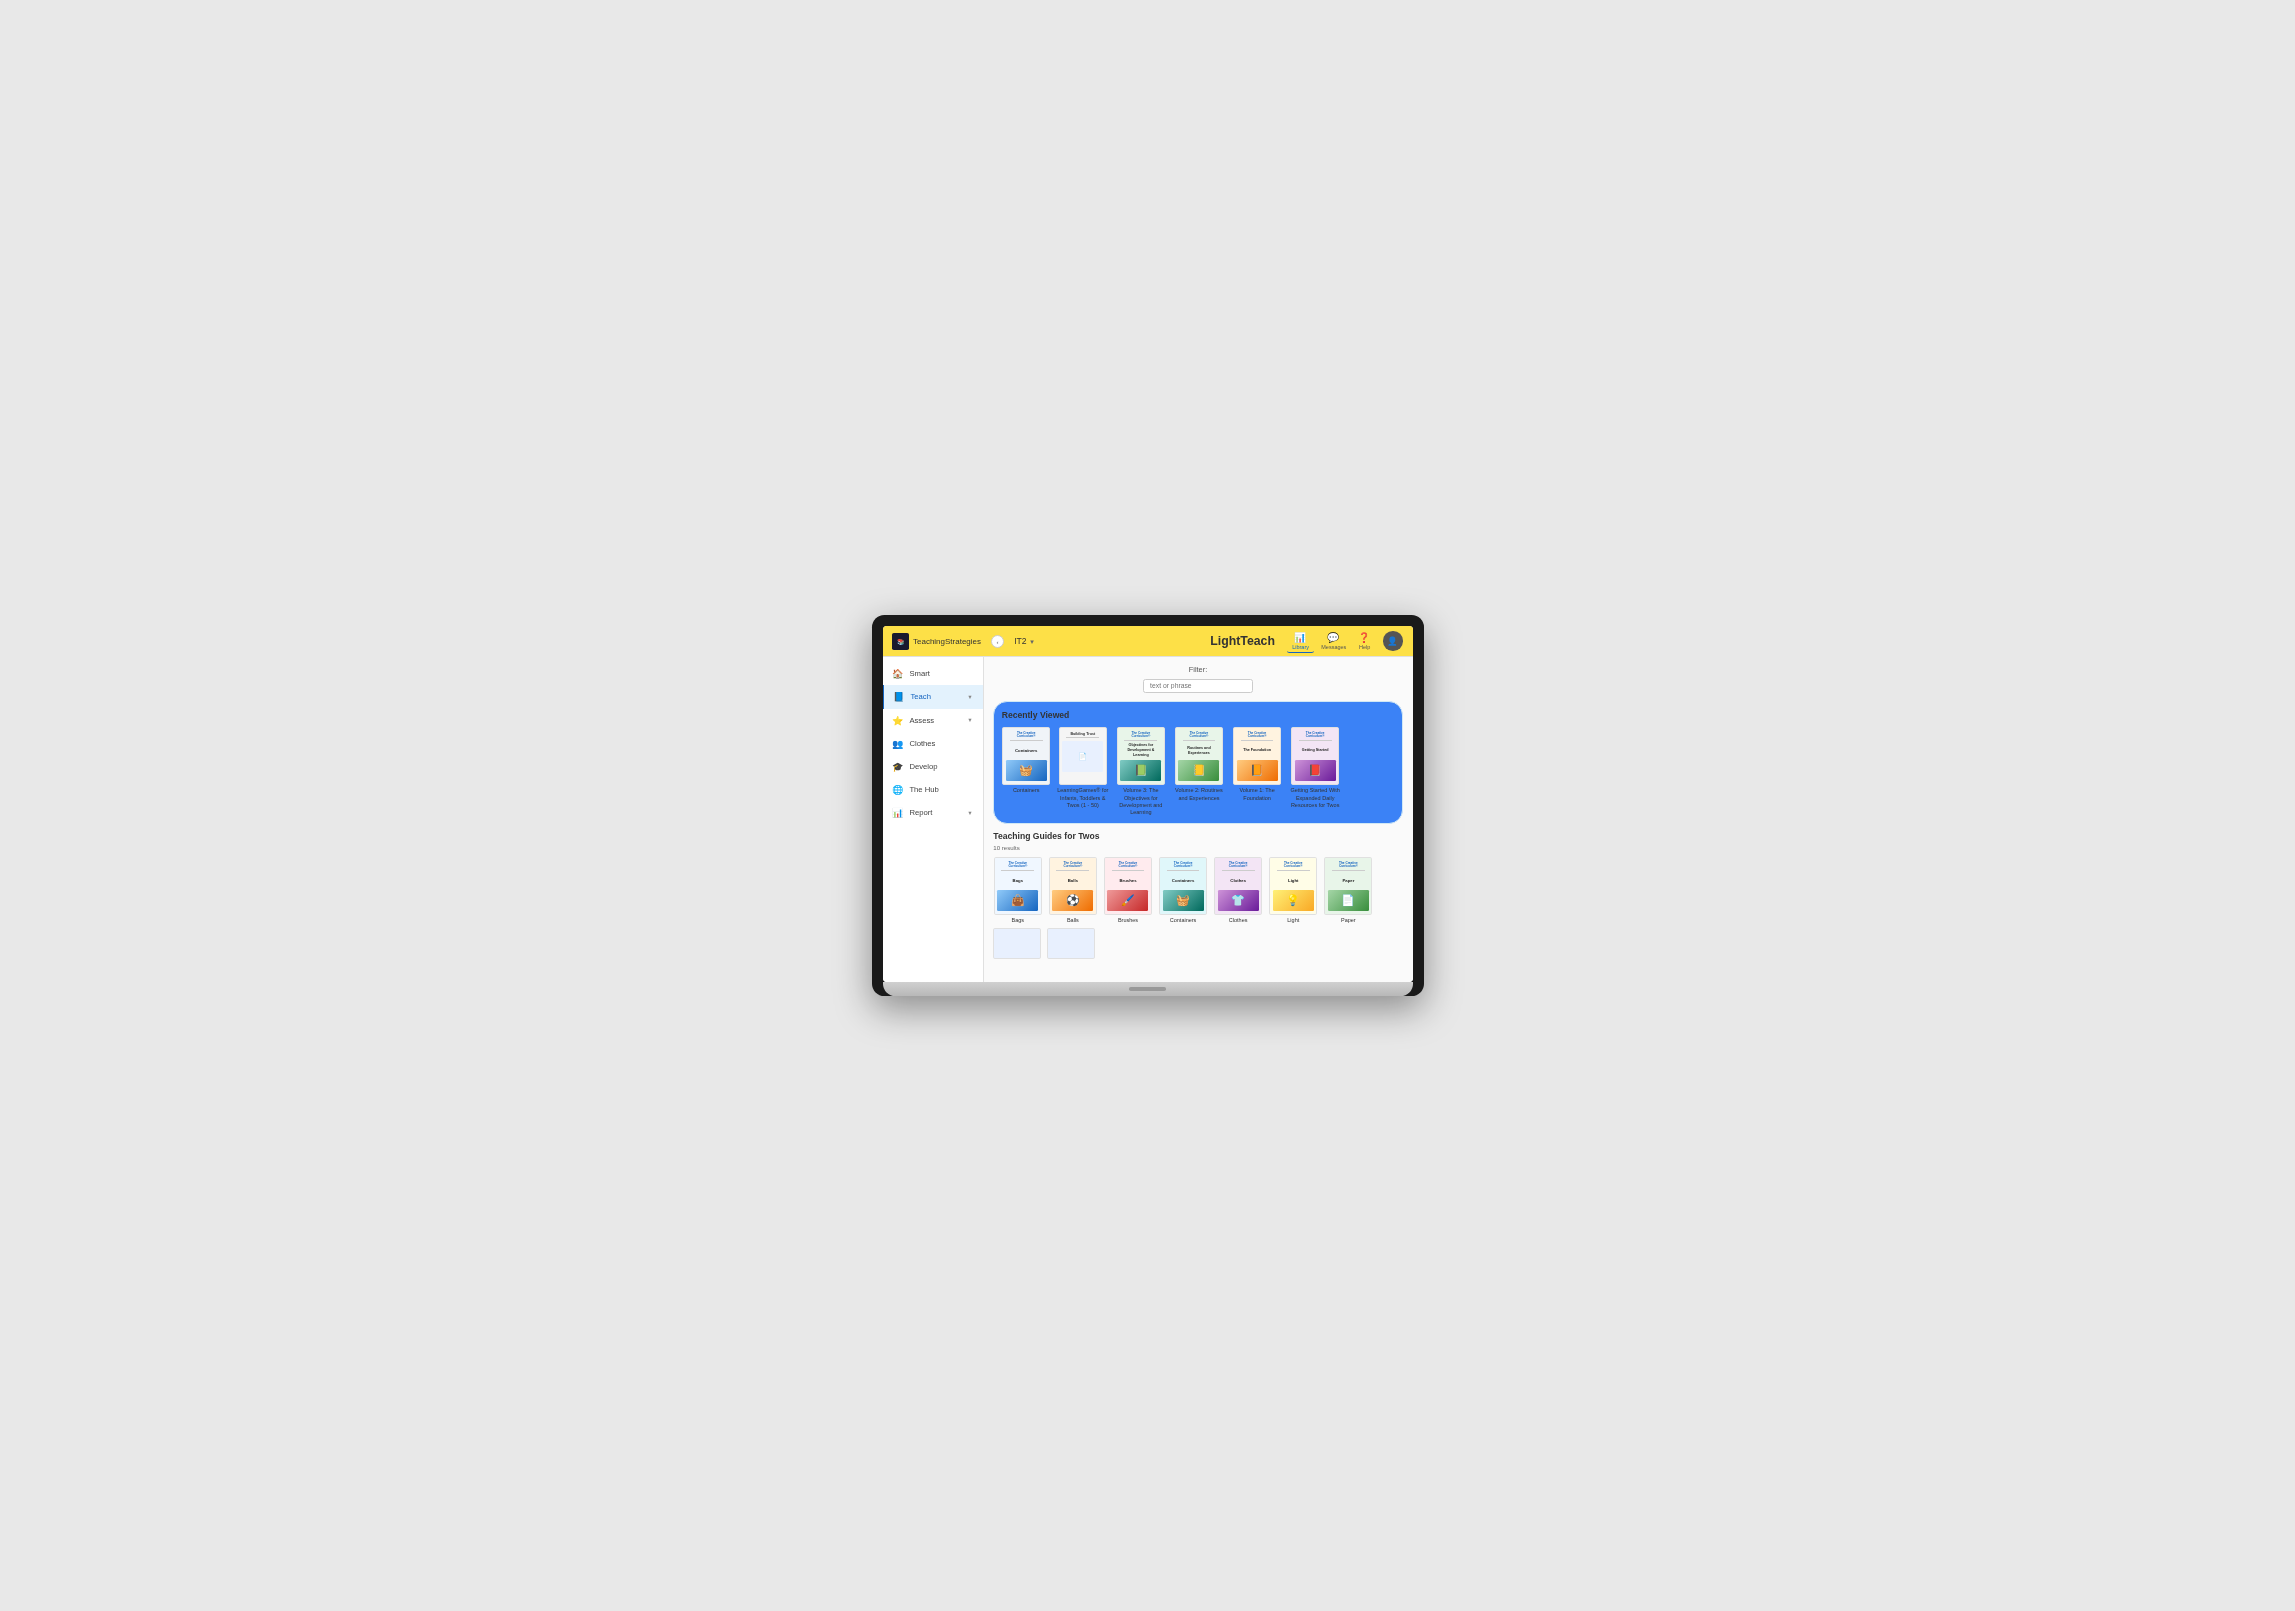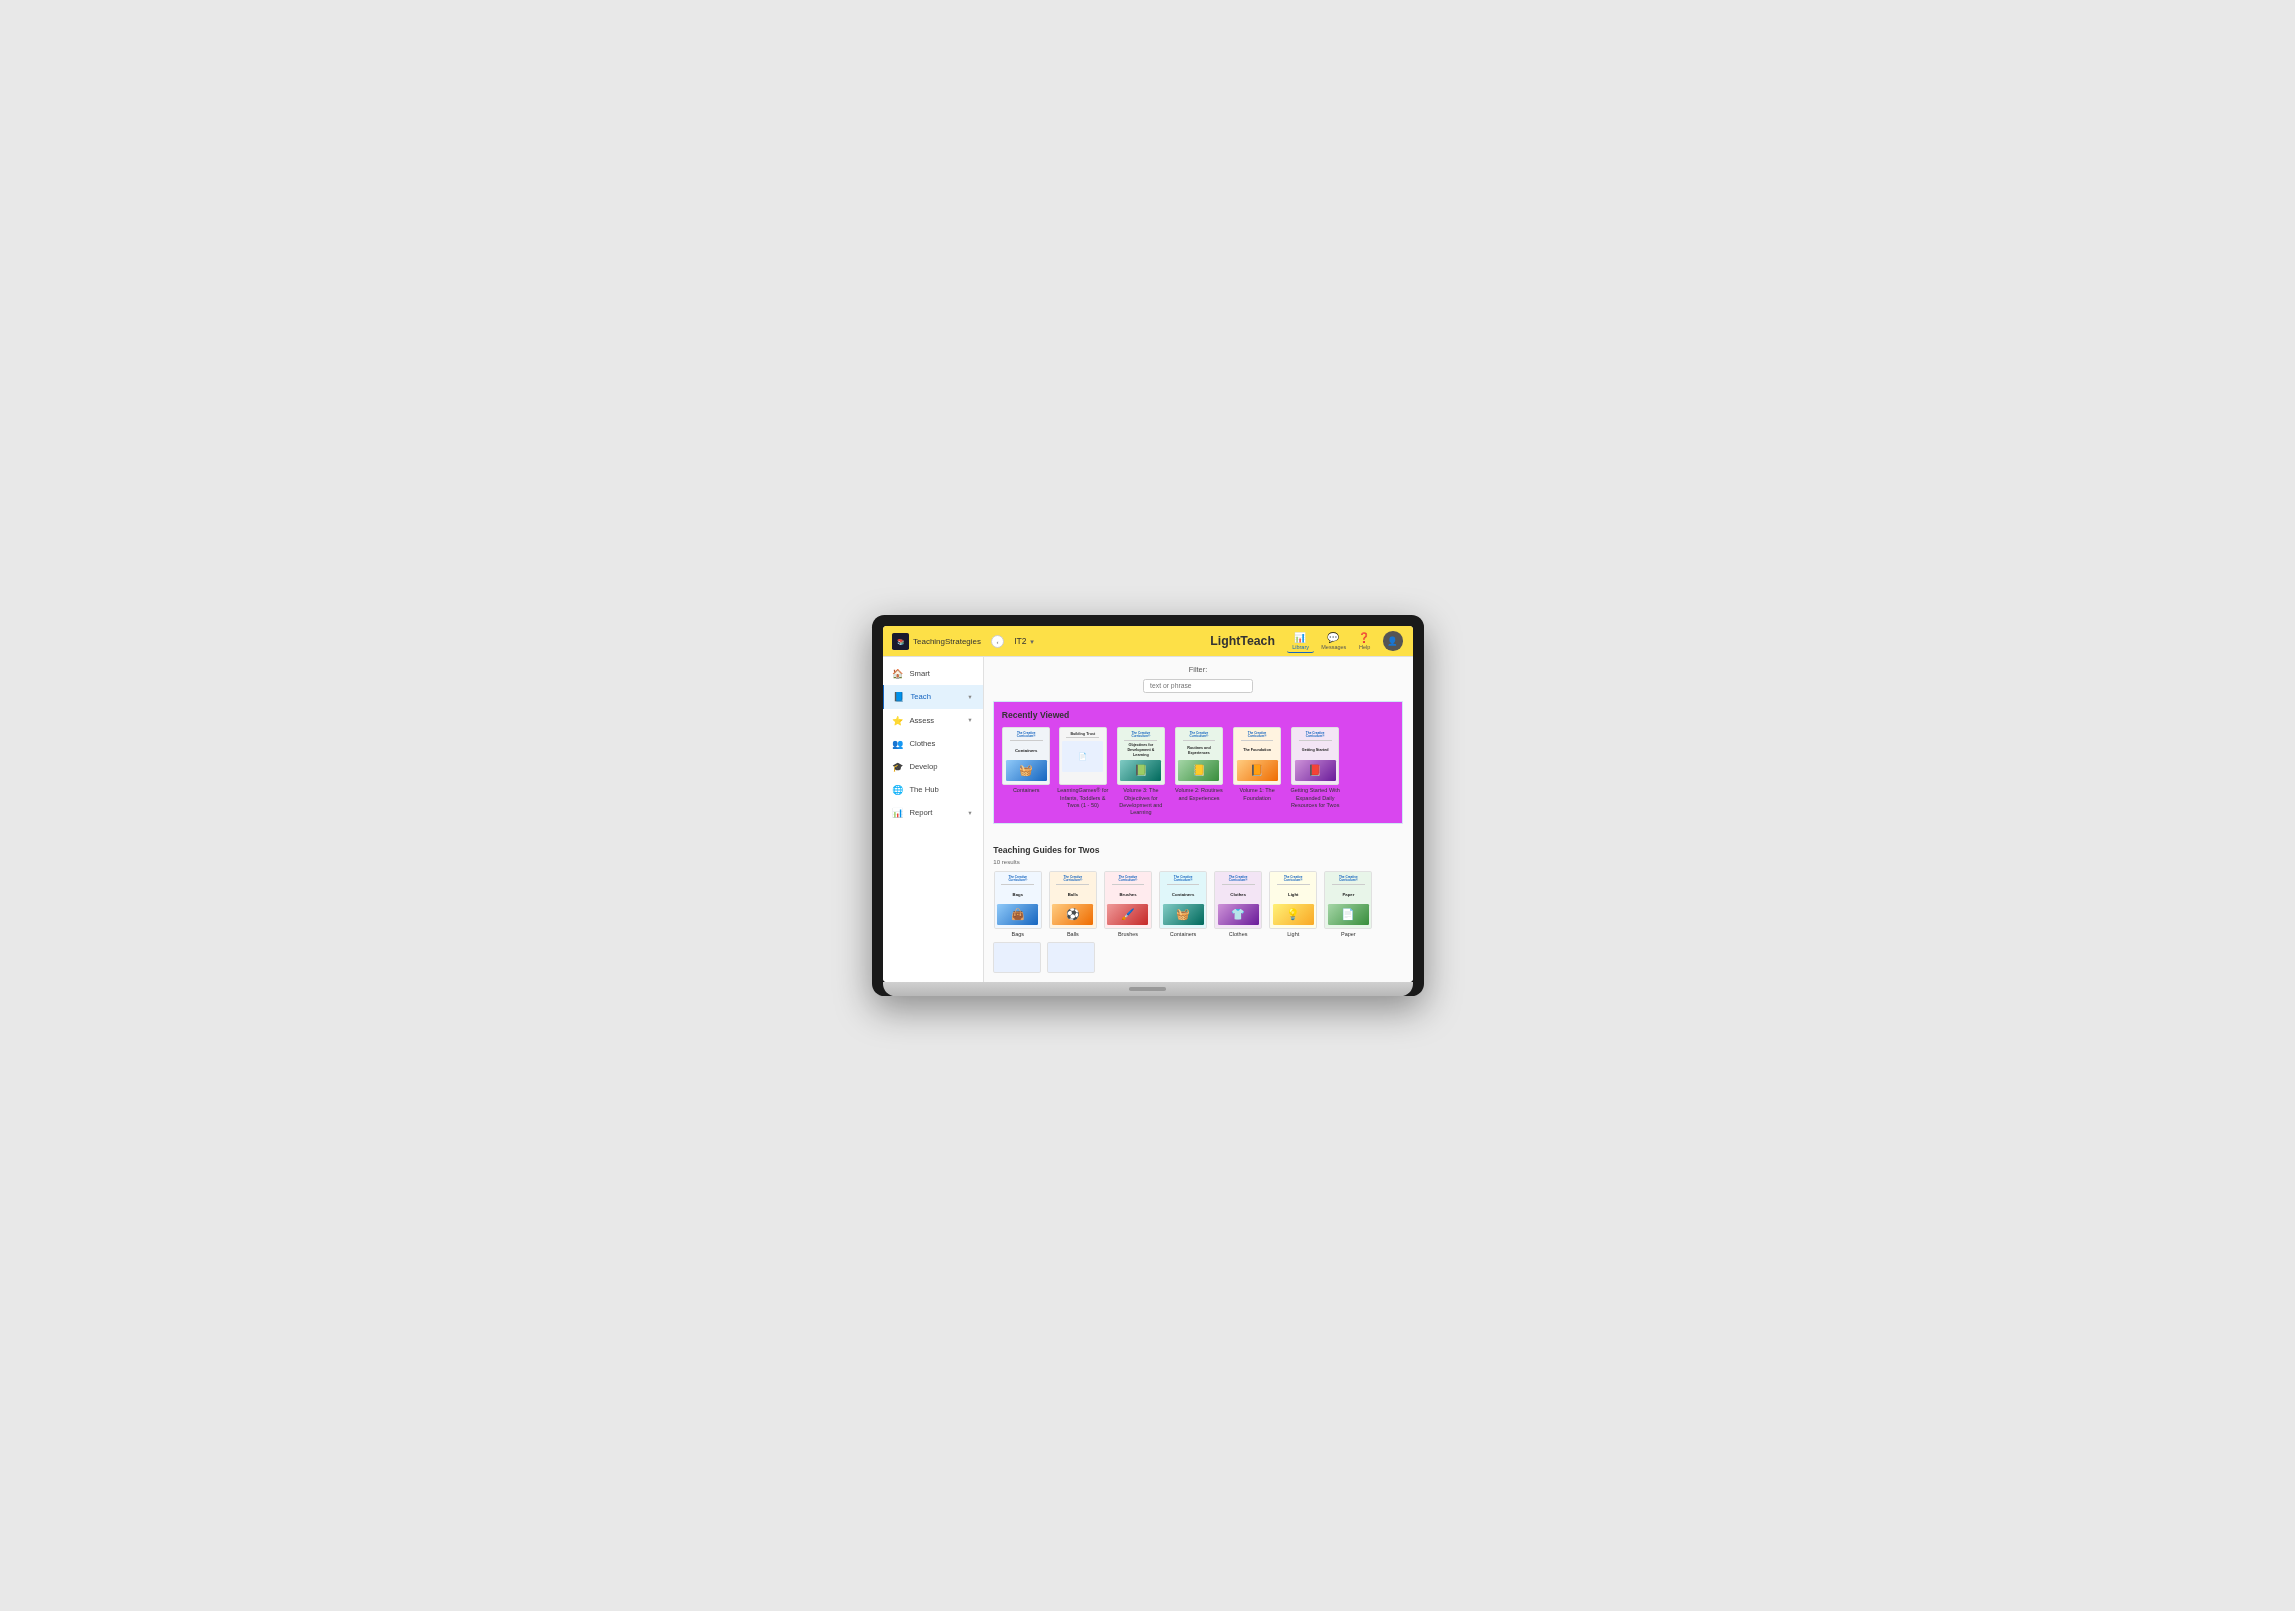--- a/index.html
+++ b/index.html
@@ -254,25 +254,25 @@
       border-radius: 2.5px;
       padding: 2.5px 6.1px;
       font-size: 6.8px;
       color: #999;
       width: 110px;
       outline: none;
     }
 
     
     .section {
-      background: #d946ef;
+      background: #3b82f6;
       border: 0.6px solid #d0e8f5;
-      border-radius: 1px;
+      border-radius: 14px;
       padding: 7.4px;
-      margin-bottom: 21px;
+      margin-bottom: 7px;
     }
 
     .section-title {
       font-size: 8.6px;
       font-weight: 600;
       color: #333;
       margin-bottom: 7.4px;
     }
 
     

